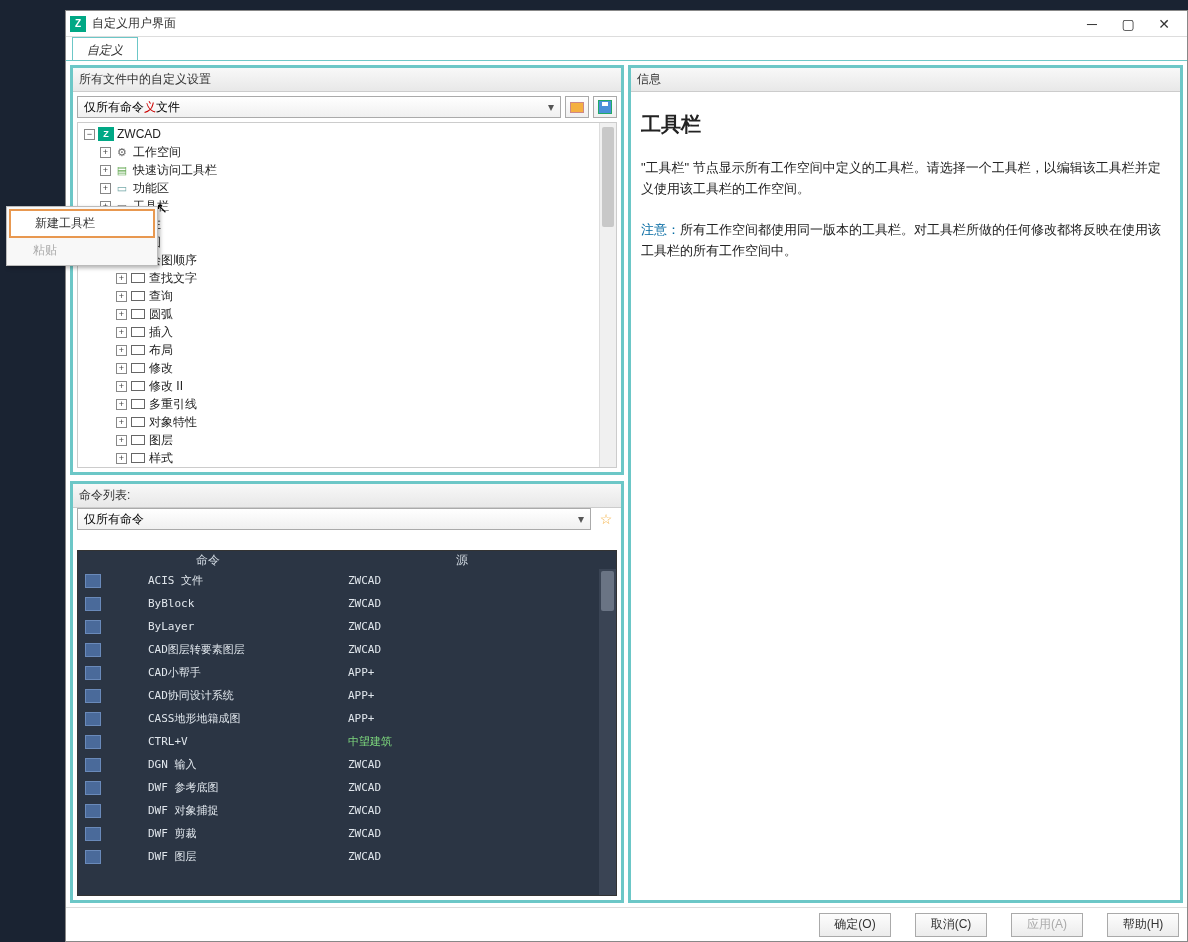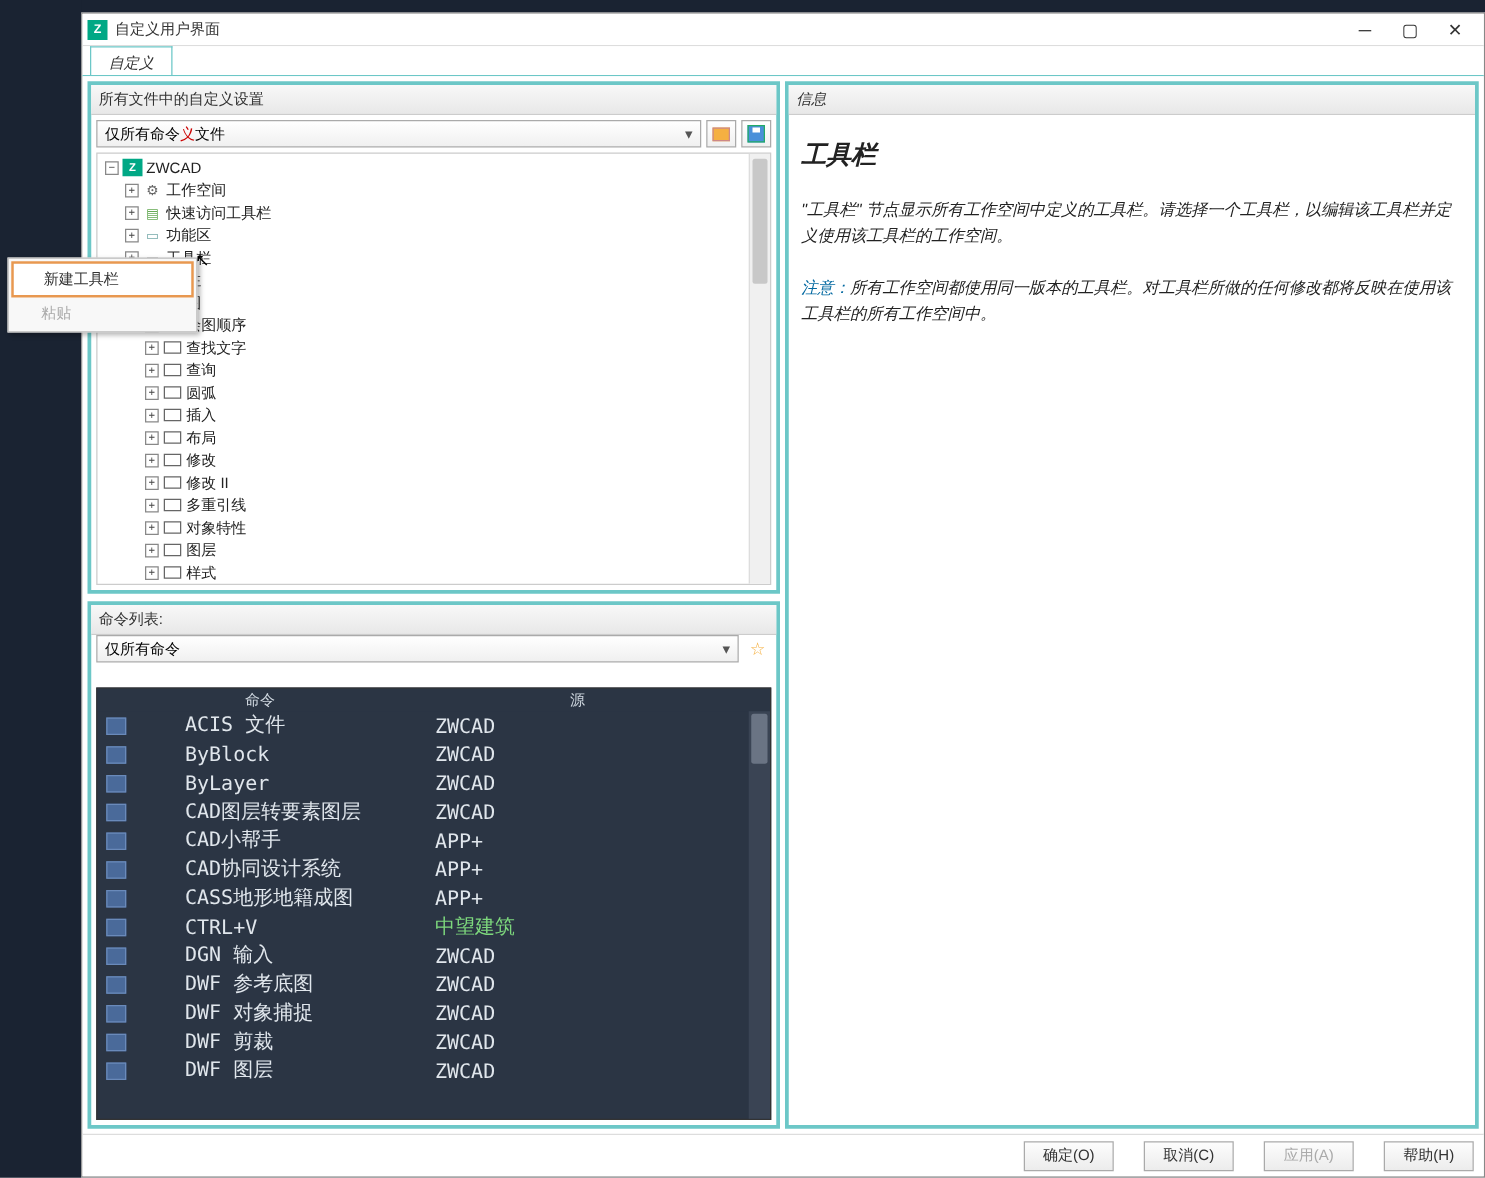--- a/index.html
+++ b/index.html
@@ -87,21 +87,21 @@
     }
     .panel-header {
       background: linear-gradient(#f8f8f8, #e8e8e8);
       border-bottom: 1px solid #ccc;
       padding: 3px 6px;
       font-size: 12px;
       color: #333;
     }
     .panel-top { height: 410px; }
     .panel-cmd { flex: 1; min-height: 0; }
-    .panel-info { flex: 1; font-style: italic; }
+    .panel-info { flex: 1; }
     .combo-row {
       display: flex;
       padding: 4px;
       gap: 4px;
       align-items: center;
     }
     .combo {
       flex: 1;
       height: 22px;
       border: 1px solid #aaa;
@@ -222,21 +222,21 @@
     .cmd-tbody {
       flex: 1;
       overflow: hidden;
     }
     .cmd-row {
       display: flex;
       align-items: center;
       height: 23px;
       color: #e0e6ec;
       font-family: "SimSun", monospace;
-      font-size: 16px;
+      font-size: 11px;
     }
     .cmd-row .col-icon {
       display: flex; justify-content: center; align-items: center;
     }
     .cmd-row .cmd-name { width: 200px; padding-left: 40px; text-align: left; }
     .cmd-row .cmd-src { flex: 1; padding-left: 40px; text-align: left; }
     .cmd-row .green { color: #7dd87d; }
     .cmd-ic {
       width: 16px; height: 14px;
       background: #4a6a9a;

